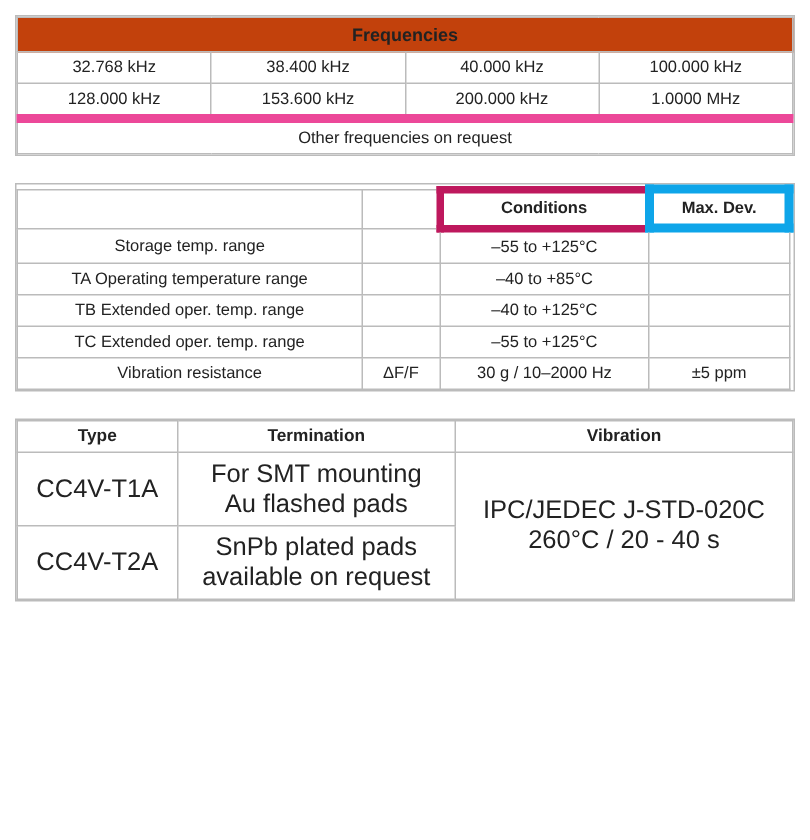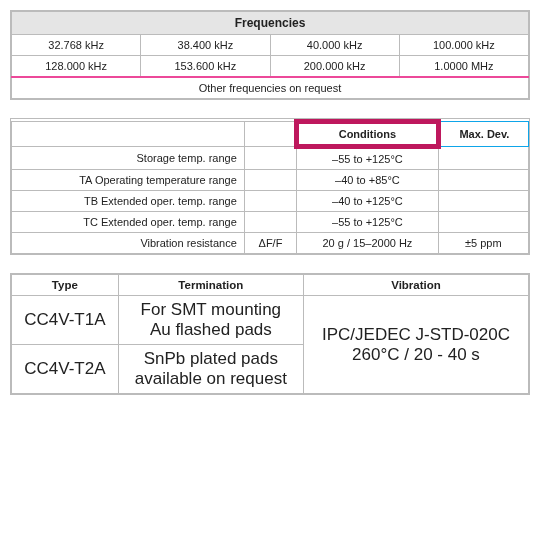--- a/index.html
+++ b/index.html
@@ -23,31 +23,31 @@
       width: 100%;
       border-collapse: collapse;
     }
     th, td {
       border: 1px solid #bbb;
       padding: 4px 7px;
       text-align: center;
       vertical-align: middle;
     }
     td.left-align {
-      text-align: right;
+      text-align: center;
     }
     .header-row th {
       font-weight: bold;
-      background: #e5e5e5;
+      background: #c2410c;
       font-size: 12px;
     }
     .note-row td {
       font-style: normal;
       background: #fff;
-      border-top: 2px solid #ec4899;
+      border-top: 6px solid #ec4899;
     }
     .conditions-table th {
       font-weight: bold;
     }
     .conditions-table td, .conditions-table th {
       font-size: 11px;
     }
     .type-table th {
       font-weight: bold;
       font-size: 11.5px;
@@ -86,21 +86,21 @@
   </table>
 </div>
 
 <div class="section">
   <table class="conditions-table">
     <thead>
       <tr>
         <th style="border:1px solid #bbb; background:#fff;"></th>
         <th style="border:1px solid #bbb; background:#fff;"></th>
         <th style="border:5px solid #be185d; background:#fff; font-weight:bold;">Conditions</th>
-        <th style="border:1px solid #0ea5e9; background:#fff; font-weight:bold;">Max. Dev.</th>
+        <th style="border:6px solid #0ea5e9; background:#fff; font-weight:bold;">Max. Dev.</th>
       </tr>
     </thead>
     <tbody id="conditions-body">
     <tr>
           <td class="left-align">Storage temp. range</td>
           <td></td>
           <td>–55 to +125°C</td>
           <td></td>
         </tr>
         <tr>
@@ -117,21 +117,21 @@
         </tr>
         <tr>
           <td class="left-align">TC Extended oper. temp. range</td>
           <td></td>
           <td>–55 to +125°C</td>
           <td></td>
         </tr>
         <tr>
           <td class="left-align">Vibration resistance</td>
           <td>ΔF/F</td>
-          <td>20 g / 15–2000 Hz</td>
+          <td>30 g / 10–2000 Hz</td>
           <td>±5 ppm</td>
         </tr>
       </tbody>
   </table>
 </div>
 
 <div class="section">
   <table class="type-table">
     <thead>
       <tr>

